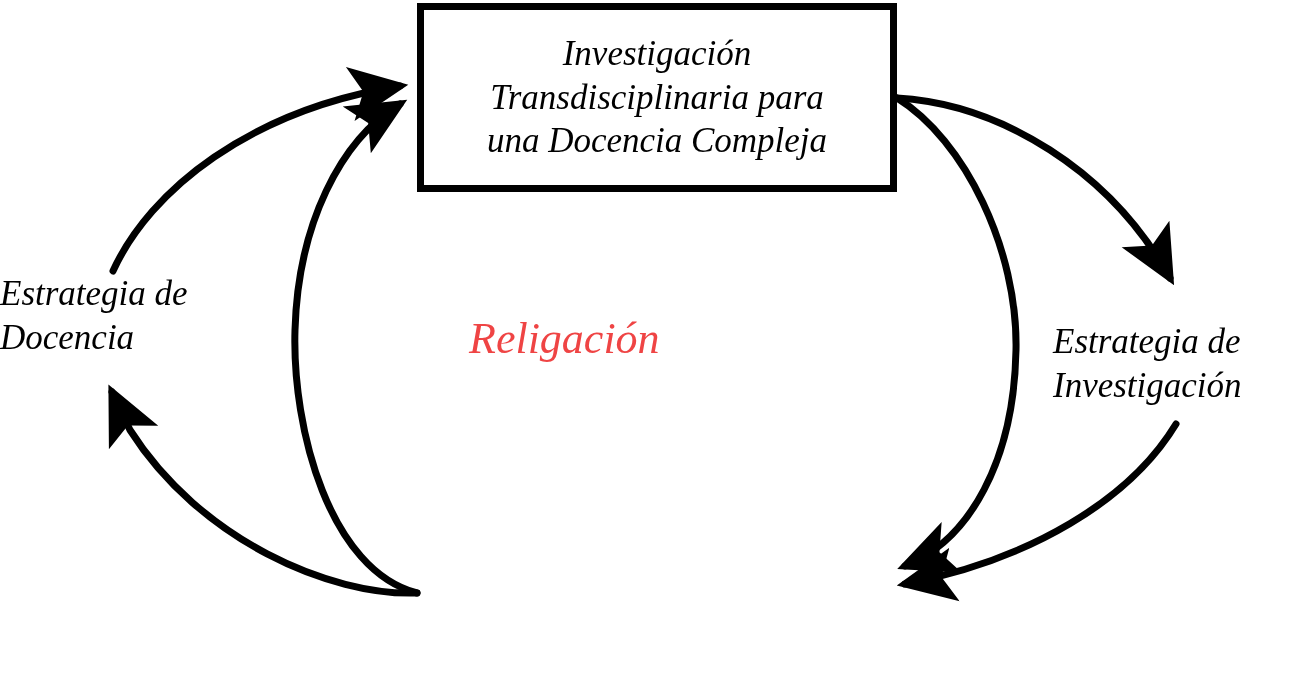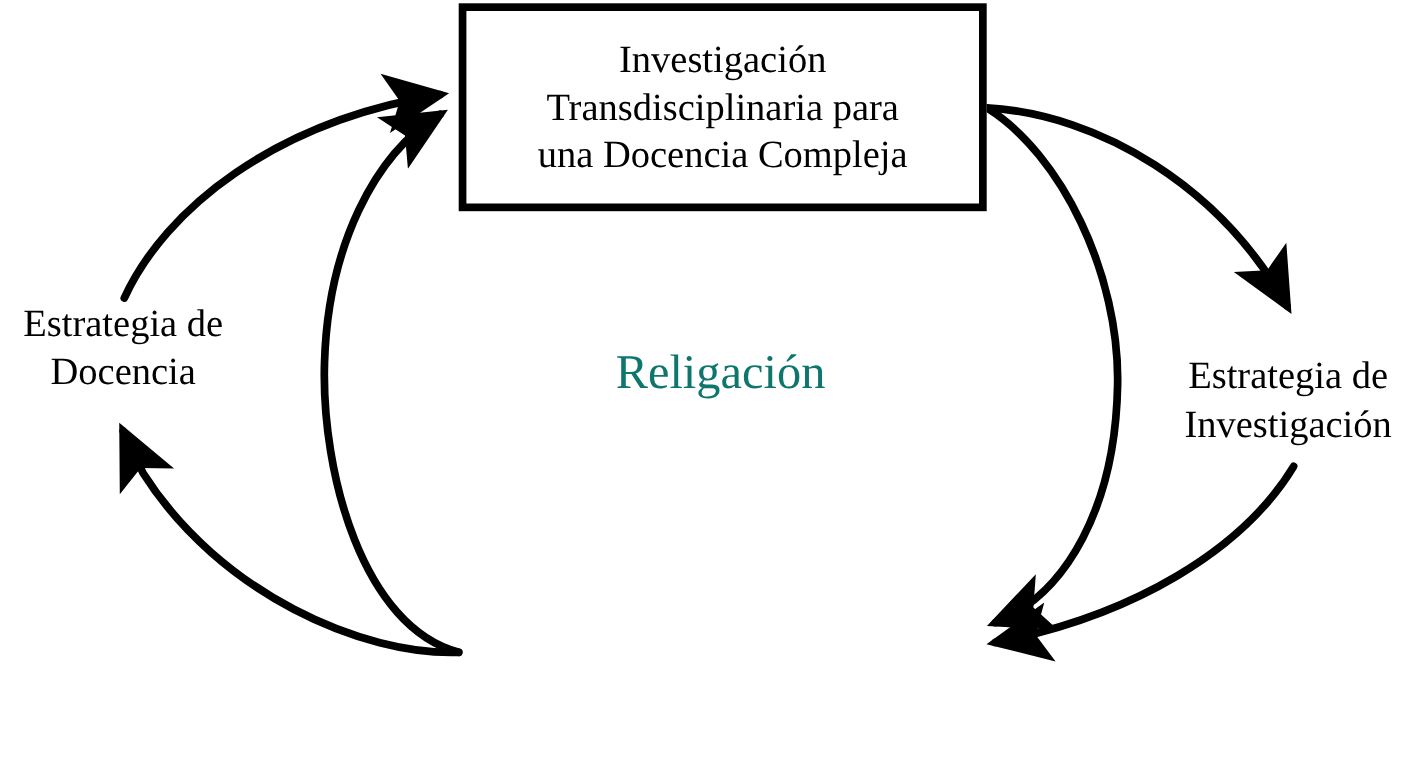--- a/index.html
+++ b/index.html
@@ -7,20 +7,21 @@
     padding: 0;
     background: #ffffff;
   }
   #canvas {
     position: relative;
     width: 1289px;
     height: 689px;
     background: #ffffff;
     overflow: hidden;
     font-family: "Liberation Serif", "DejaVu Serif", serif;
+    font-style: italic;
   }
   #arrows {
     position: absolute;
     left: 0;
     top: 0;
     width: 1289px;
     height: 689px;
   }
   .node-box {
     position: absolute;
@@ -46,44 +47,43 @@
     height: 189px;
   }
   #box-bottom {
     left: 417px;
     top: 495px;
     width: 480px;
     height: 189px;
   }
   .side-label {
     position: absolute;
-    text-align: center;
+    text-align: left;
     color: #000000;
     font-size: 35px;
     line-height: 1.25;
     white-space: pre-line;
     z-index: 2;
   }
   #label-left {
     left: 0px;
     top: 272px;
     width: 224px;
   }
   #label-right {
     left: 1053px;
     top: 320px;
     width: 236px;
   }
   #label-center {
     position: absolute;
-    left: 445px;
+    left: 469px;
     top: 313px;
     width: 420px;
-    text-align: center;
-    color: #0f766e;
+    color: #ef4444;
     font-size: 44px;
     line-height: 1.2;
     z-index: 2;
   }
 </style>
 </head>
 <body>
 
 <div id="canvas">
 

